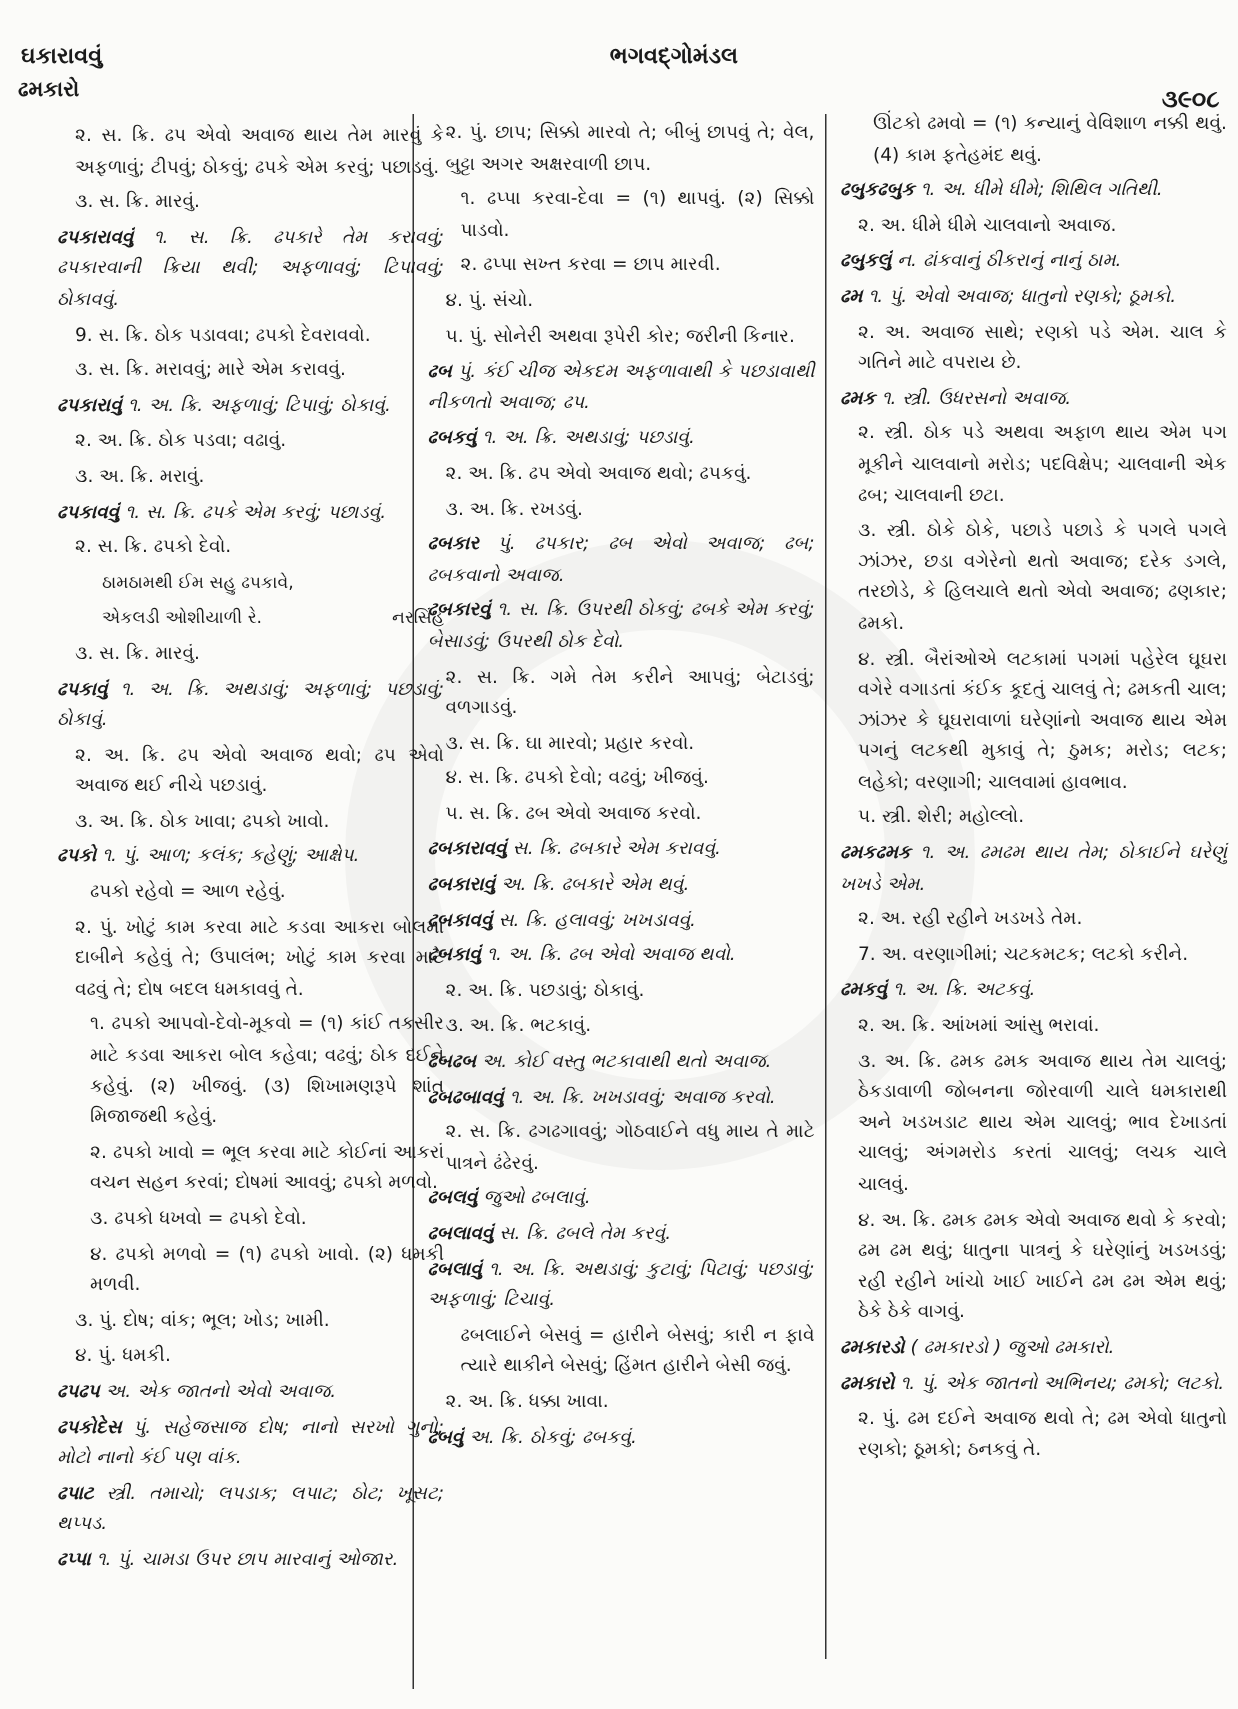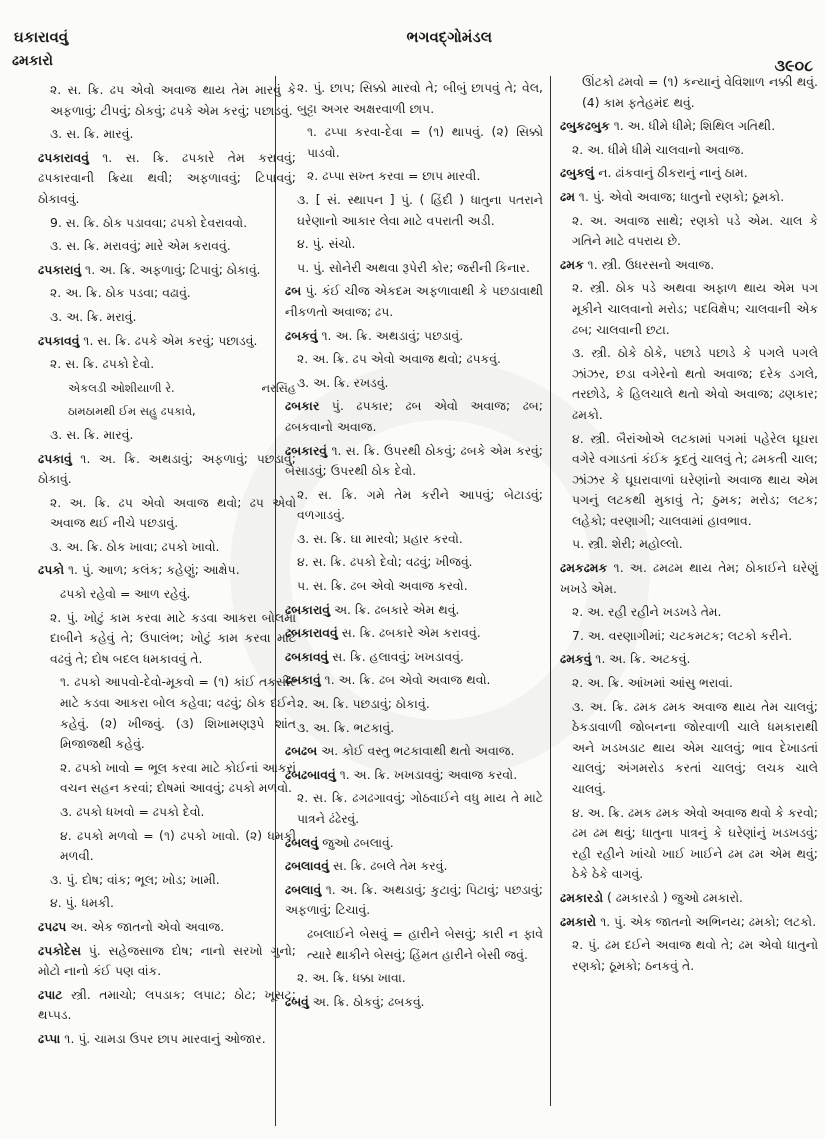--- a/index.html
+++ b/index.html
@@ -31,21 +31,21 @@
   .col-1 { left: 10px; width: 258px; top: 80px; margin-left: 28px; }
   .col-2 { left: 285px; width: 258px; }
   .col-3 { left: 560px; width: 258px; top: 72px; }
   .rule { position: absolute; width: 1px; background: #333; top: 76px; }
   .rule-1 { left: 275px; height: 1050px; }
   .rule-2 { left: 550px; height: 1030px; }
 
   .entry { margin: 0 0 3px 0; }
   .entry p { margin: 0; text-align: justify; }
   .hw { font-weight: bold; }
-  .l0 { padding-left: 0; }
+  .l0 { padding-left: 0; font-style: italic; }
   .l1 { padding-left: 12px; }
   .l2 { padding-left: 22px; }
   .verse { padding-left: 30px; font-size: 11.5px; }
   .verse .attr { float: right; }
 </style>
 </head>
 <body>
 
 <div class="watermark"></div>
 
@@ -84,24 +84,24 @@
     <div class="entry">
       <p class="entry-line l1"><span>૩. અ. ક્રિ. મરાવું.</span></p>
     </div>
     <div class="entry">
       <p class="entry-line l0"><span class="hw">ઢપકાવવું</span><span> ૧. સ. ક્રિ. ઢપકે એમ કરવું; પછાડવું.</span></p>
     </div>
     <div class="entry">
       <p class="entry-line l1"><span>૨. સ. ક્રિ. ઢપકો દેવો.</span></p>
     </div>
     <div class="entry">
+      <p class="entry-line verse"><span>ઠામઠામથી ઈમ સહુ ઢપકાવે,</span></p>
+    </div>
+    <div class="entry">
       <p class="entry-line verse"><span>એકલડી ઓશીયાળી રે.</span><span class="attr">નરસિંહ</span></p>
-    </div>
-    <div class="entry">
-      <p class="entry-line verse"><span>ઠામઠામથી ઈમ સહુ ઢપકાવે,</span></p>
     </div>
     <div class="entry">
       <p class="entry-line l1"><span>૩. સ. ક્રિ. મારવું.</span></p>
     </div>
     <div class="entry">
       <p class="entry-line l0"><span class="hw">ઢપકાવું</span><span> ૧. અ. ક્રિ. અથડાવું; અફળાવું; પછડાવું; ઠોકાવું.</span></p>
     </div>
     <div class="entry">
       <p class="entry-line l1"><span>૨. અ. ક્રિ. ઢપ એવો અવાજ થવો; ઢપ એવો અવાજ થઈ નીચે પછડાવું.</span></p>
     </div>
@@ -152,23 +152,20 @@
     <div class="entry">
       <p class="entry-line l1"><span>૨. પું. છાપ; સિક્કો મારવો તે; બીબું છાપવું તે; વેલ, બુટ્ટા અગર અક્ષરવાળી છાપ.</span></p>
     </div>
     <div class="entry">
       <p class="entry-line l2"><span>૧. ઢપ્પા કરવા-દેવા = (૧) થાપવું. (૨) સિક્કો પાડવો.</span></p>
     </div>
     <div class="entry">
       <p class="entry-line l2"><span>૨. ઢપ્પા સખ્ત કરવા = છાપ મારવી.</span></p>
     </div>
     <div class="entry">
-      <p class="entry-line l1"><span>૩. [ સં. સ્થાપન ] પું. ( હિંદી ) ધાતુના પતરાને ઘરેણાનો આકાર લેવા માટે વપરાતી અડી.</span></p>
-    </div>
-    <div class="entry">
       <p class="entry-line l1"><span>૪. પું. સંચો.</span></p>
     </div>
     <div class="entry">
       <p class="entry-line l1"><span>૫. પું. સોનેરી અથવા રૂપેરી કોર; જરીની કિનાર.</span></p>
     </div>
     <div class="entry">
       <p class="entry-line l0"><span class="hw">ઢબ</span><span> પું. કંઈ ચીજ એકદમ અફળાવાથી કે પછડાવાથી નીકળતો અવાજ; ઢપ.</span></p>
     </div>
     <div class="entry">
       <p class="entry-line l0"><span class="hw">ઢબકવું</span><span> ૧. અ. ક્રિ. અથડાવું; પછડાવું.</span></p>
@@ -191,24 +188,24 @@
     <div class="entry">
       <p class="entry-line l1"><span>૩. સ. ક્રિ. ઘા મારવો; પ્રહાર કરવો.</span></p>
     </div>
     <div class="entry">
       <p class="entry-line l1"><span>૪. સ. ક્રિ. ઢપકો દેવો; વઢવું; ખીજવું.</span></p>
     </div>
     <div class="entry">
       <p class="entry-line l1"><span>૫. સ. ક્રિ. ઢબ એવો અવાજ કરવો.</span></p>
     </div>
     <div class="entry">
+      <p class="entry-line l0"><span class="hw">ઢબકારાવવું</span><span> સ. ક્રિ. ઢબકારે એમ કરાવવું.</span></p>
+    </div>
+    <div class="entry">
       <p class="entry-line l0"><span class="hw">ઢબકારાવું</span><span> અ. ક્રિ. ઢબકારે એમ થવું.</span></p>
-    </div>
-    <div class="entry">
-      <p class="entry-line l0"><span class="hw">ઢબકારાવવું</span><span> સ. ક્રિ. ઢબકારે એમ કરાવવું.</span></p>
     </div>
     <div class="entry">
       <p class="entry-line l0"><span class="hw">ઢબકાવવું</span><span> સ. ક્રિ. હલાવવું; ખખડાવવું.</span></p>
     </div>
     <div class="entry">
       <p class="entry-line l0"><span class="hw">ઢબકાવું</span><span> ૧. અ. ક્રિ. ઢબ એવો અવાજ થવો.</span></p>
     </div>
     <div class="entry">
       <p class="entry-line l1"><span>૨. અ. ક્રિ. પછડાવું; ઠોકાવું.</span></p>
     </div>

